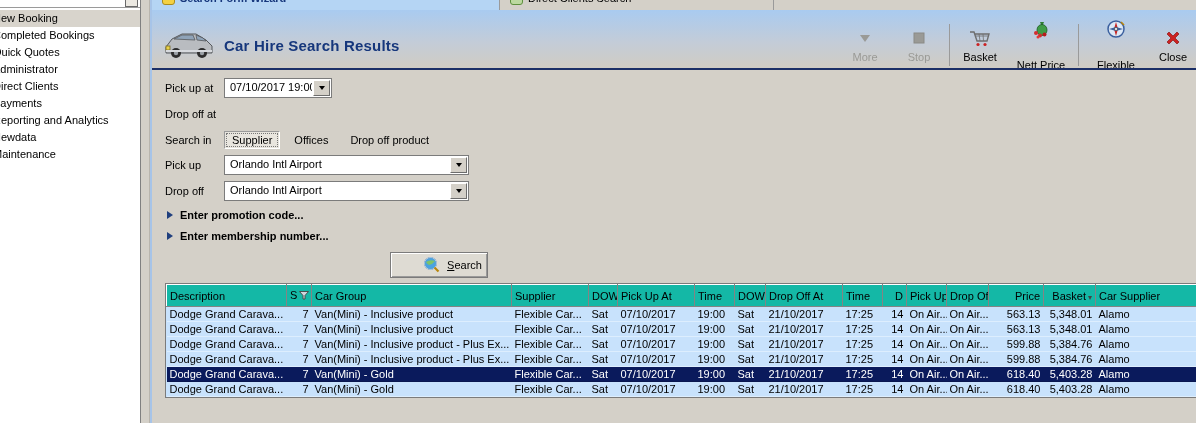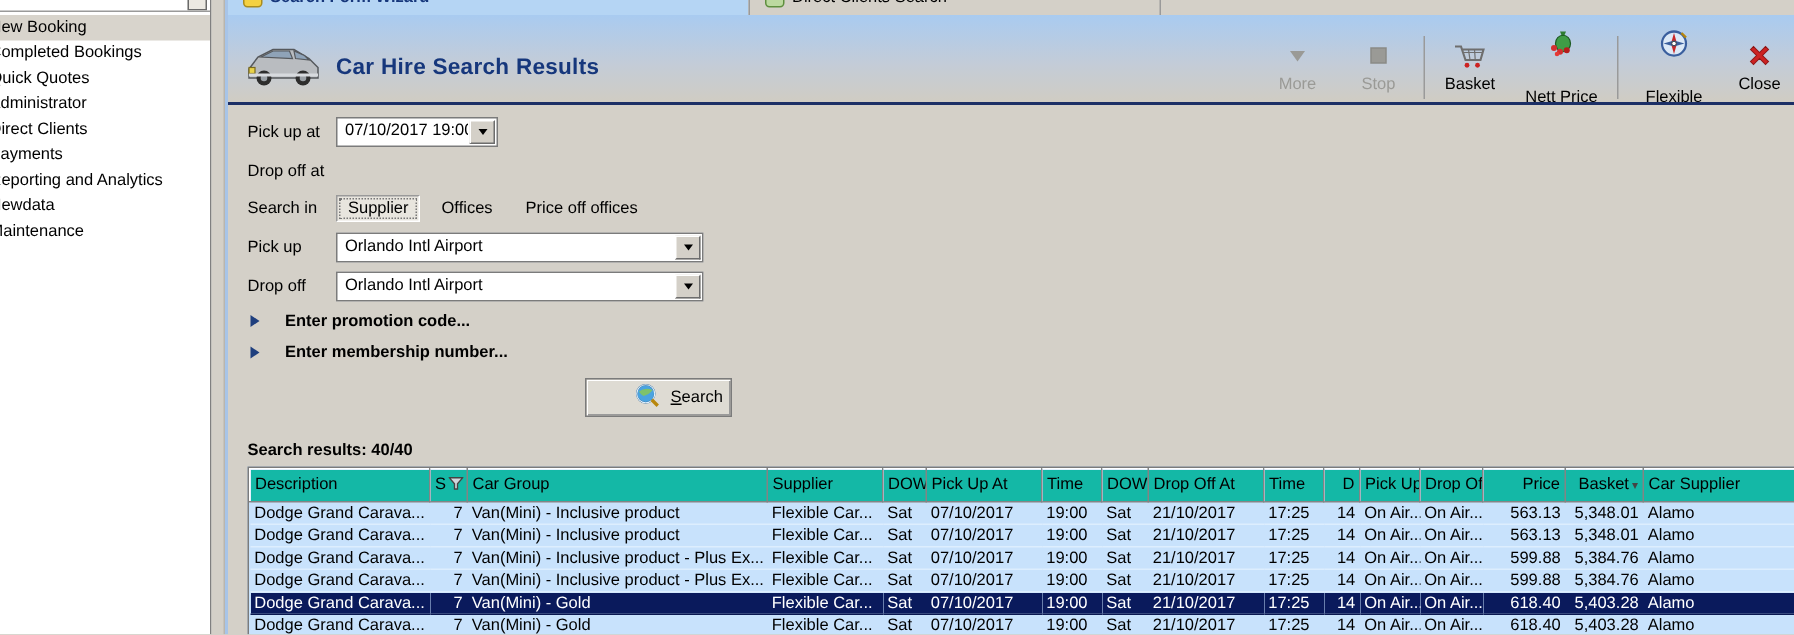--- a/index.html
+++ b/index.html
@@ -51,21 +51,21 @@
   .combo-val { flex:1 1 auto; padding:2px 4px 0 5px; white-space:nowrap; overflow:hidden; }
   .dd-btn { width:17px; flex:0 0 17px; margin:1px; background:#d4d0c8; border:1px solid; border-color:#fff #6d6d6d #6d6d6d #fff; display:flex; align-items:center; justify-content:center; }
   .caret { width:0; height:0; border-left:3px solid transparent; border-right:3px solid transparent; border-top:4px solid #000; }
   .combo.date { width:108px; }
   .combo.place { width:245px; }
 
   .seg { display:flex; align-items:center; gap:6px; }
   .seg-opt { padding:2px 8px; cursor:default; }
   .seg-opt.selected { background:#e8e5de; border:1px solid; border-color:#9a9a9a #fff #fff #9a9a9a; outline:1px dotted #777; outline-offset:-3px; padding:2px 7px; }
 
-  .expander { display:flex; align-items:center; gap:17px; height:15px; margin:2px 0 6px 2px; font-weight:bold; cursor:default; }
+  .expander { display:flex; align-items:center; gap:7px; height:15px; margin:2px 0 6px 2px; font-weight:bold; cursor:default; }
   .exp-tri { width:0; height:0; border-top:4px solid transparent; border-bottom:4px solid transparent; border-left:6px solid #1f3f7e; }
 
   .search-btn { margin:9px 0 0 225px; width:98px; height:26px; background:#dedbd3; border:1px solid #7b7b7b; box-shadow:inset 1px 1px 0 #fff, inset -1px -1px 0 #9a9a9a; display:flex; align-items:center; justify-content:center; gap:7px; cursor:default;padding-left:27px; }
   .search-btn .btn-label::first-letter { text-decoration:underline; }
 
   .results-summary { margin-top:16px; font-weight:bold; }
 
   
   .grid-wrap { margin-top:5px; width:1033px; overflow:hidden; border:1px solid #7b7b7b; background:#c8e2fc; }
   table { border-collapse:collapse; table-layout:fixed; width:1060px; }
@@ -212,21 +212,21 @@
 
       <div class="frow">
         <span class="flabel">Drop off at</span>
       </div>
 
       <div class="frow" style="height:19px;">
         <span class="flabel">Search in</span>
         <div class="seg">
           <span class="seg-opt selected">Supplier</span>
           <span class="seg-opt">Offices</span>
-          <span class="seg-opt">Price off offices</span>
+          <span class="seg-opt">Drop off product</span>
         </div>
       </div>
 
       <div class="frow">
         <span class="flabel">Pick up</span>
         <div class="combo place">
           <span class="combo-val">Orlando Intl Airport</span>
           <span class="dd-btn">
               <span class="caret"></span>
             </span>
@@ -257,21 +257,20 @@
           <svg width="17" height="17" viewBox="0 0 17 17">
             <circle cx="7.5" cy="7.5" r="6" fill="#4aa3e0" stroke="#1c5a8f" stroke-width="1"></circle>
             <path d="M3 6 Q7 3 12 5 Q10 8 6 9 Q4 8 3 6 Z" fill="#7ec26b"></path>
             <circle cx="7.5" cy="7.5" r="6" fill="none" stroke="#dfeefb" stroke-width="0.8"></circle>
             <line x1="11.5" y1="11.5" x2="15.5" y2="15.5" stroke="#b8860b" stroke-width="2.2"></line>
           </svg>
         </span>
         <span class="btn-label">Search</span>
       </div>
 
-      <div class="results-summary">Search results: 40/40</div>
 
       <div class="grid-wrap">
         <table>
           <colgroup>
               <col style="width: 120px;">
               <col style="width: 25px;">
               <col style="width: 200px;">
               <col style="width: 77px;">
               <col style="width: 29px;">
               <col style="width: 77px;">

